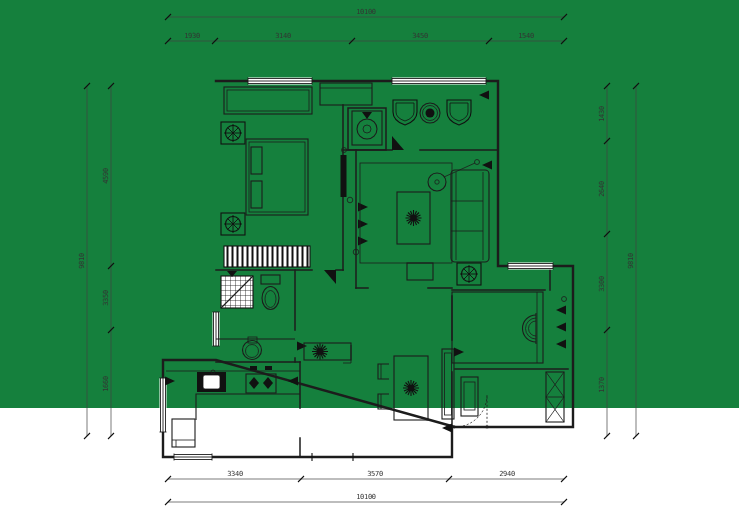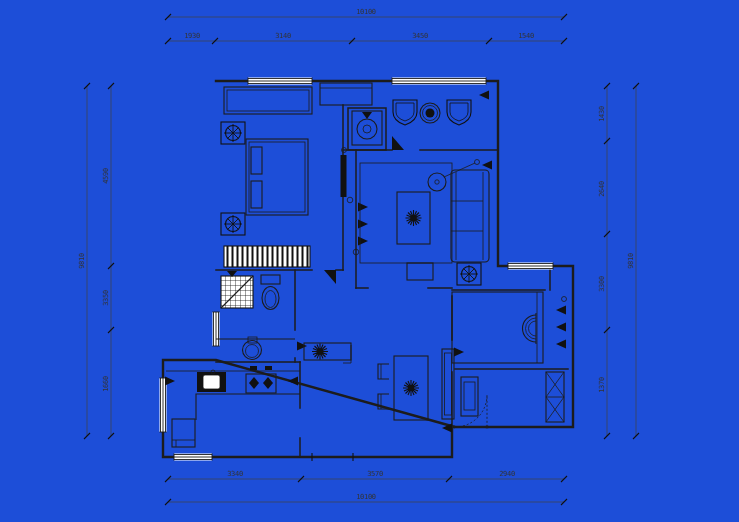--- a/index.html
+++ b/index.html
@@ -1,17 +1,17 @@
 <!DOCTYPE html>
 <html><head>
 <meta charset="utf-8">
 <style>
   html,body{margin:0;padding:0;background:#ffffff;width:739px;height:522px;overflow:hidden;}
   body{font-family:"DejaVu Sans Mono","Liberation Mono",monospace;}
-  .canvas-wrap{width:739px;height:522px;position:relative;background:#1d4ed8;}
+  .canvas-wrap{width:739px;height:408px;position:relative;background:#15803d;}
   svg{display:block;}
   .wall{stroke:#1c1c1c;stroke-width:2.4;fill:none;stroke-linecap:square;}
   .iwall{stroke:#1c1c1c;stroke-width:1.5;fill:none;stroke-linecap:square;}
   .furn{stroke:#1c1c1c;stroke-width:1.1;fill:none;}
   .furn2{stroke:#1c1c1c;stroke-width:0.8;fill:none;}
   .fill{fill:#111;stroke:none;}
   .dim{stroke:#444;stroke-width:0.7;fill:none;}
   .tick{stroke:#111;stroke-width:1.1;}
   .dimtext{font-size:7px;fill:#333;letter-spacing:-0.3px;}
   .win{stroke:#1c1c1c;stroke-width:0.9;fill:none;}

